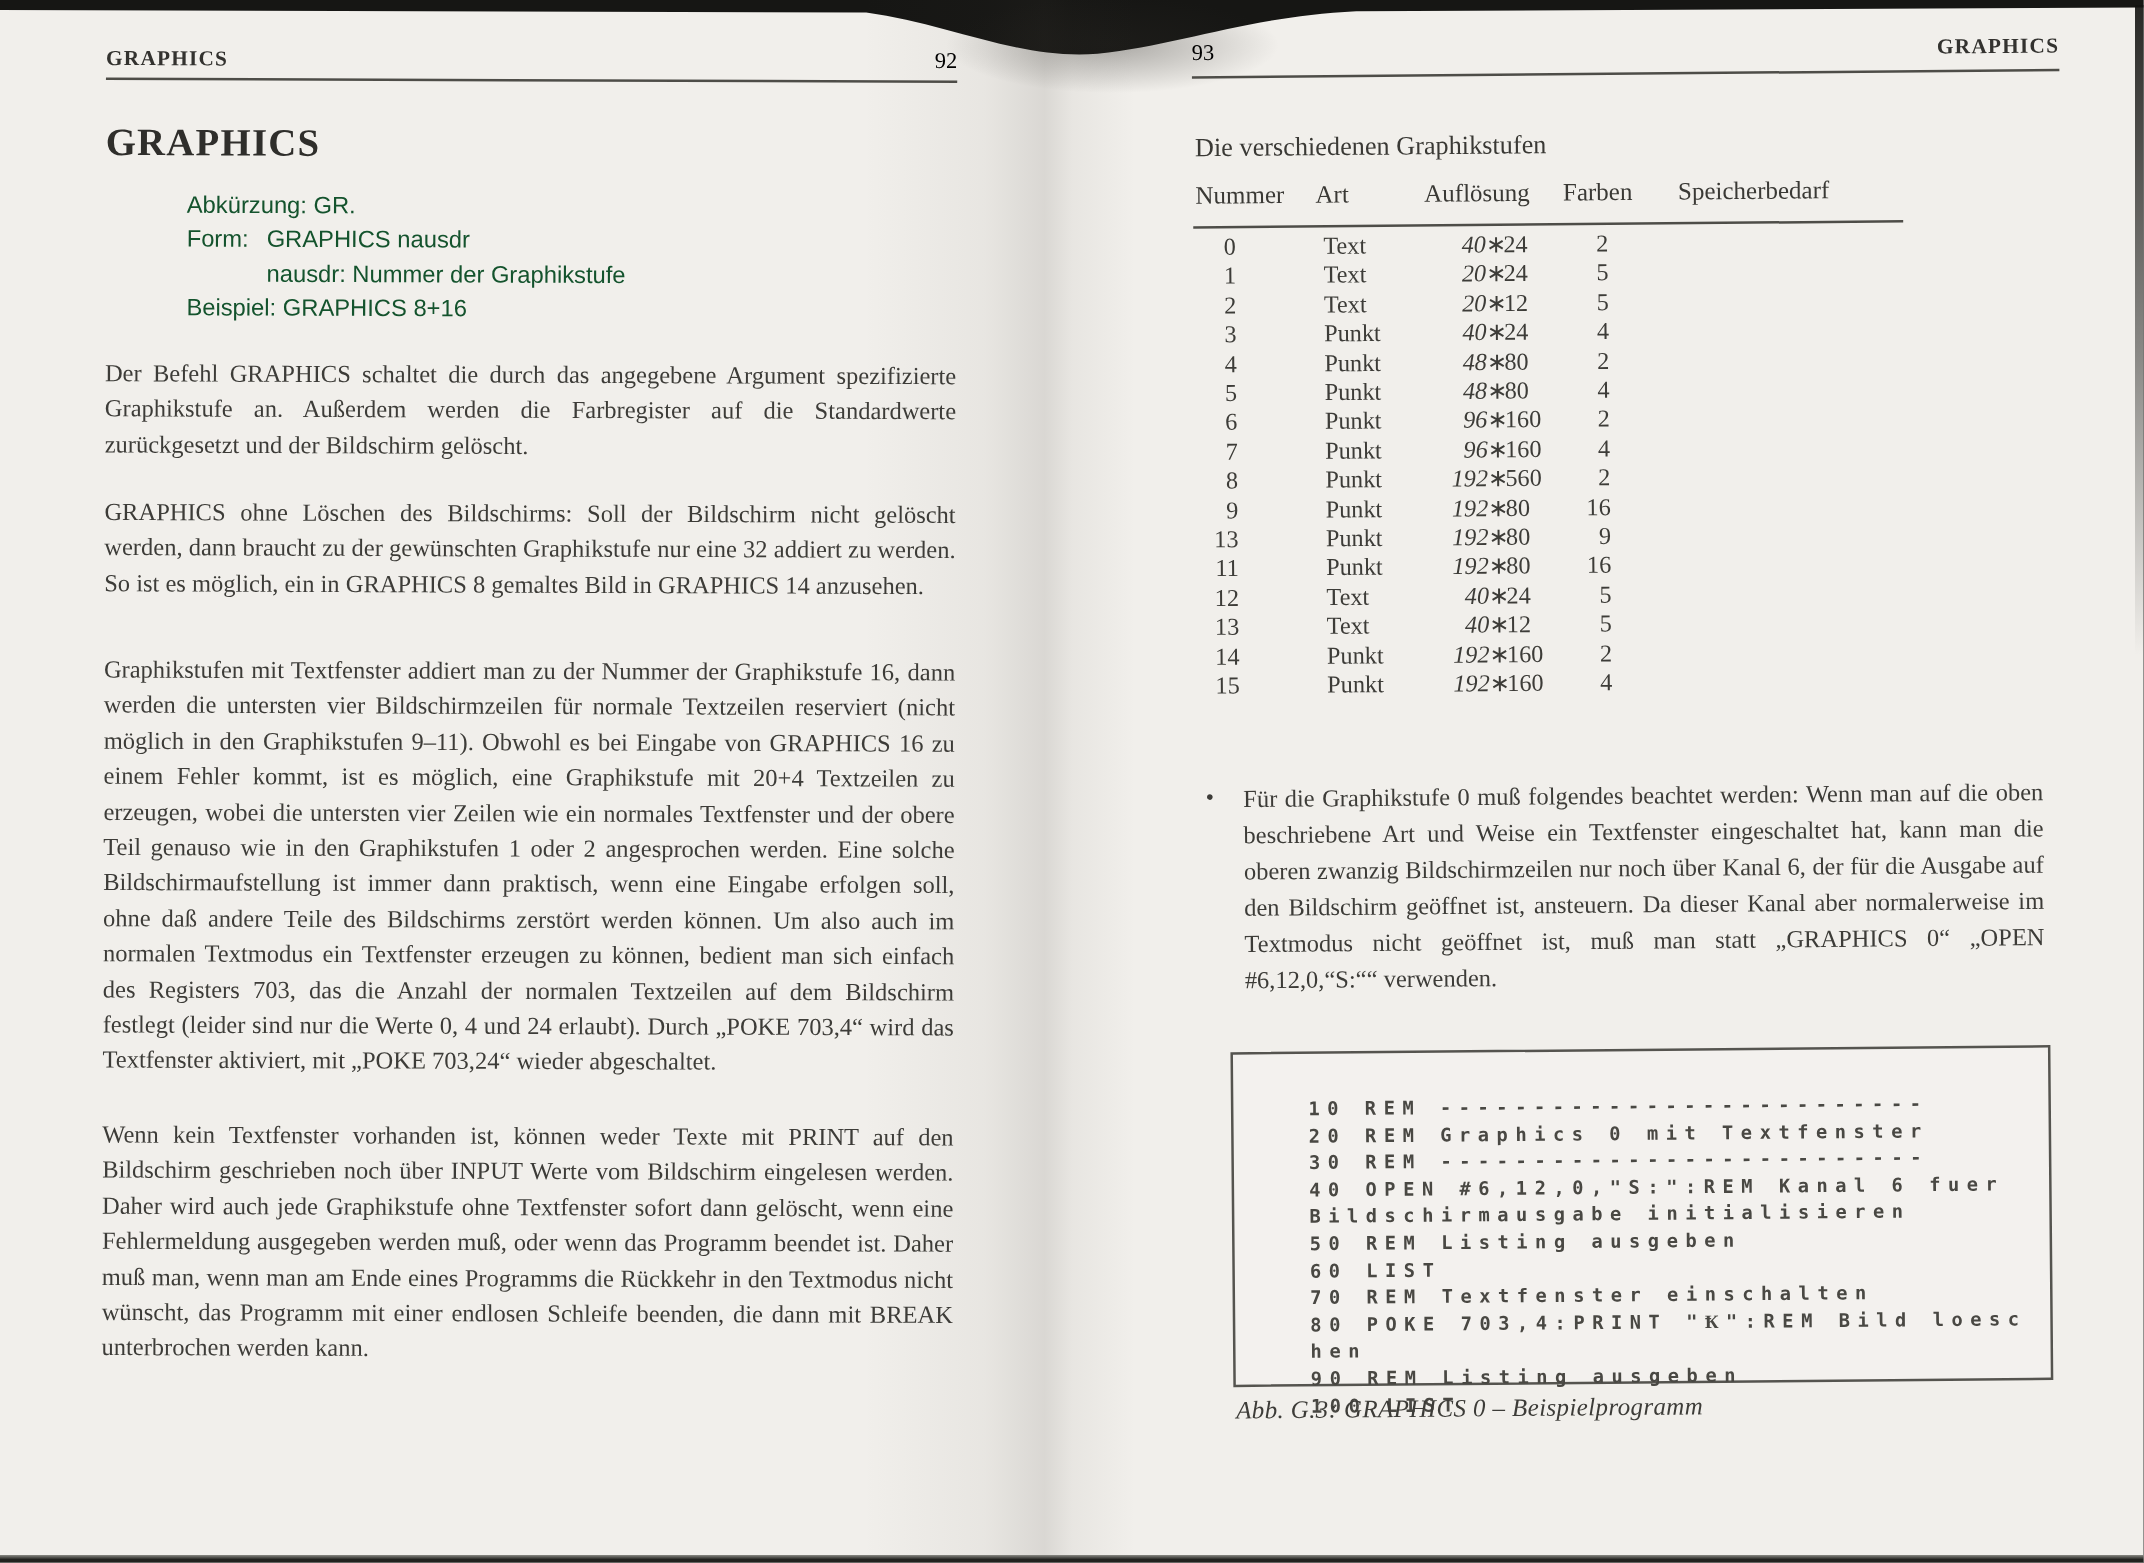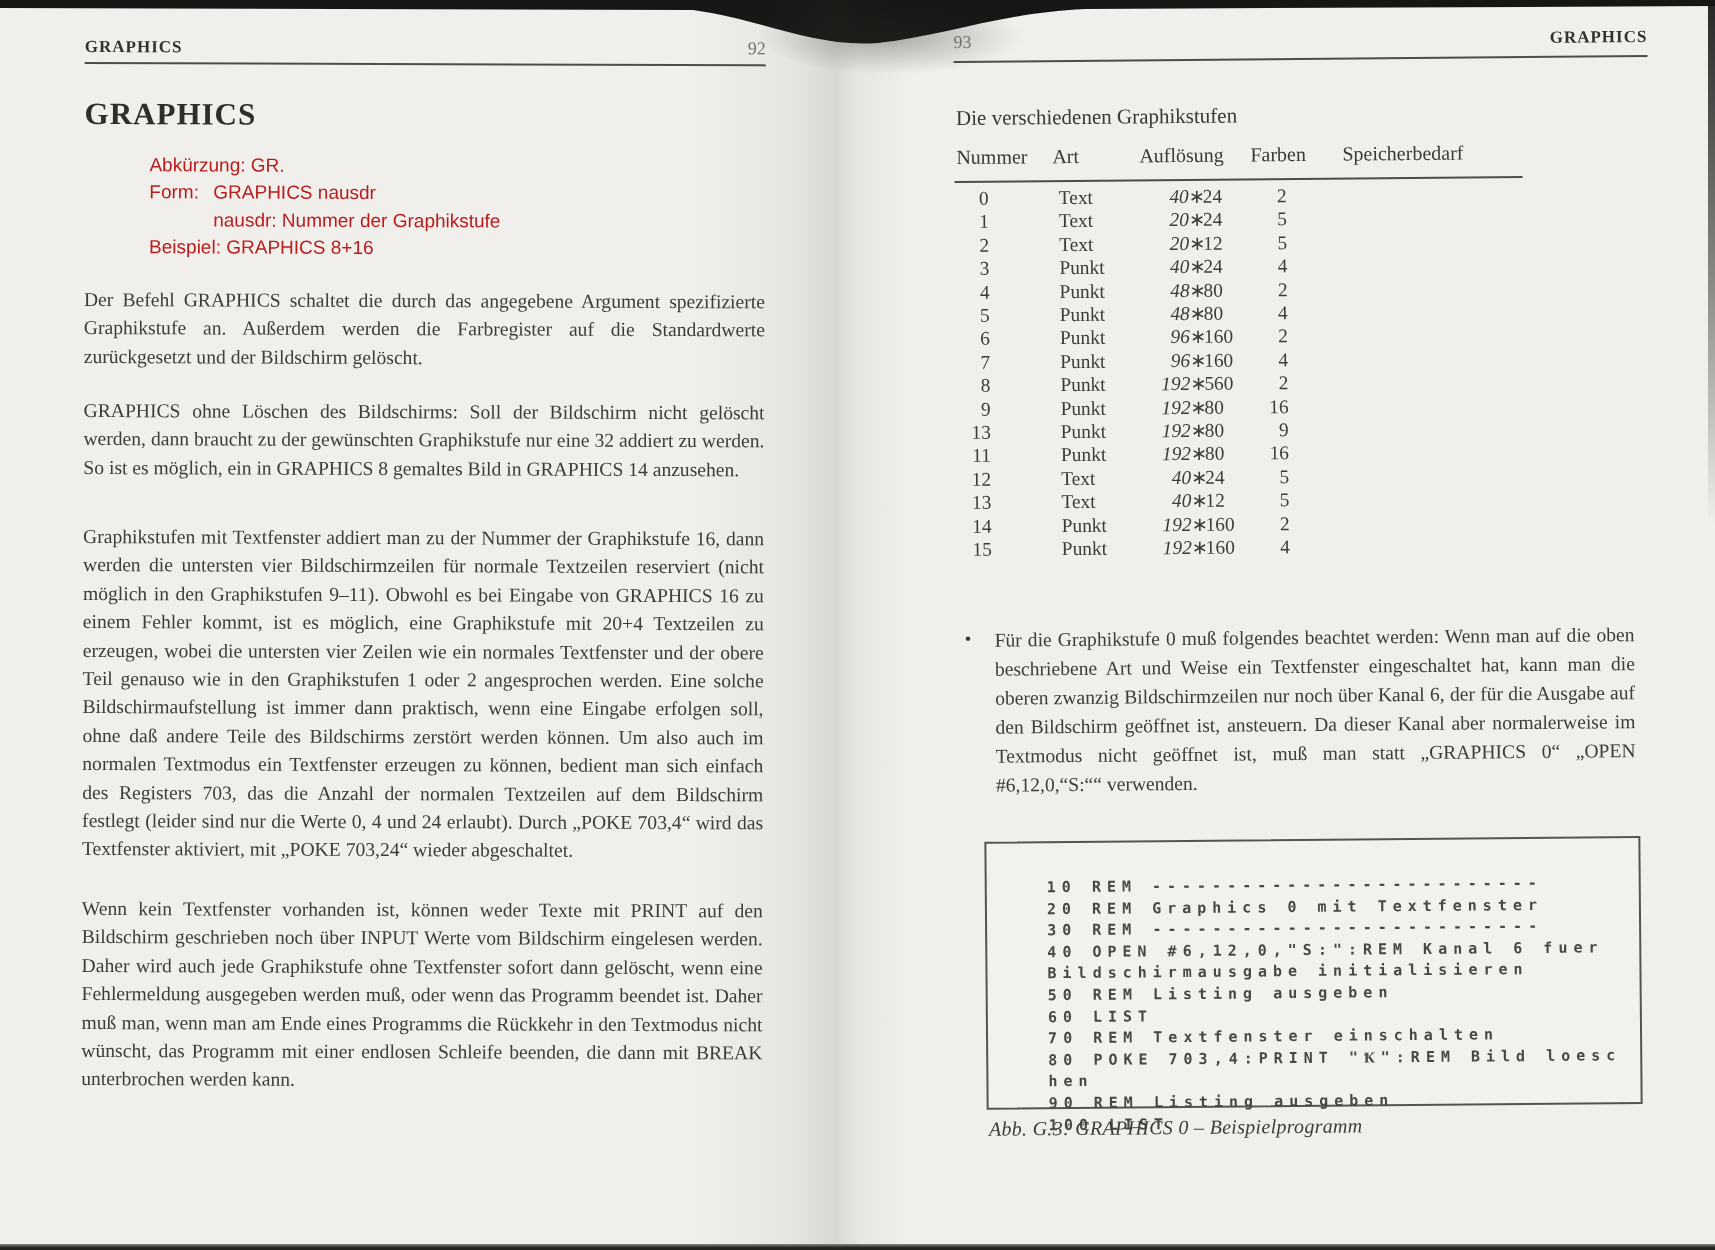--- a/index.html
+++ b/index.html
@@ -17,29 +17,29 @@
       background:linear-gradient(180deg, rgba(18,18,16,0.9) 0%, rgba(18,18,16,0.45) 55%, rgba(18,18,16,0) 100%);}
   .bottom-edge{position:absolute;left:0;bottom:0;width:1715px;height:6px;
       background:linear-gradient(180deg, #8a8a84 0%, #22221f 60%);}
   
   .page{position:absolute;top:0;}
   #page-left{left:85px;width:681px;height:1250px;transform:rotate(0.2deg);transform-origin:top left;}
   #page-right{left:953px;width:700px;height:1250px;transform:rotate(-0.5deg);transform-origin:top left;}
   .running-head{position:absolute;left:0;width:100%;display:flex;justify-content:space-between;
       align-items:baseline;}
   .rh-title{font-weight:bold;font-size:17px;letter-spacing:1px;color:#33322f;}
-  .rh-num{font-size:18px;color:#737373;}
+  .rh-num{font-size:18px;color:#000000;}
   .rule{position:absolute;left:0;height:2px;background:#4e4d48;}
   
   #lp-head{top:36px;}
   #lp-rule{top:62px;width:681px;}
   #lp-title{position:absolute;left:0;top:96px;margin:0;font-size:31px;font-weight:bold;
       letter-spacing:1px;color:#2f2e2b;}
   #def-block{position:absolute;left:65px;top:151px;font-family:"Liberation Sans", sans-serif;
-      font-size:19px;line-height:27.4px;color:#b91c1c;}
+      font-size:19px;line-height:27.4px;color:#14532d;}
   .form-label{display:inline-block;width:64px;}
   .def-sub{margin-left:64px;}
   .body-p{position:absolute;left:0;width:681px;margin:0;font-size:19.6px;line-height:28.4px;
       text-align:justify;color:#3d3c38;}
   #p1{top:286px;} #p2{top:397px;} #p3{top:523px;} #p4{top:895px;}
   
   #rp-head{top:32px;width:694px;}
   #rp-rule{top:61px;width:694px;}
   #tbl-title{position:absolute;left:2px;top:106px;font-size:21px;color:#3a3935;}
   #tbl-head{position:absolute;left:2px;top:146px;width:600px;height:26px;font-size:20px;color:#3a3935;}

